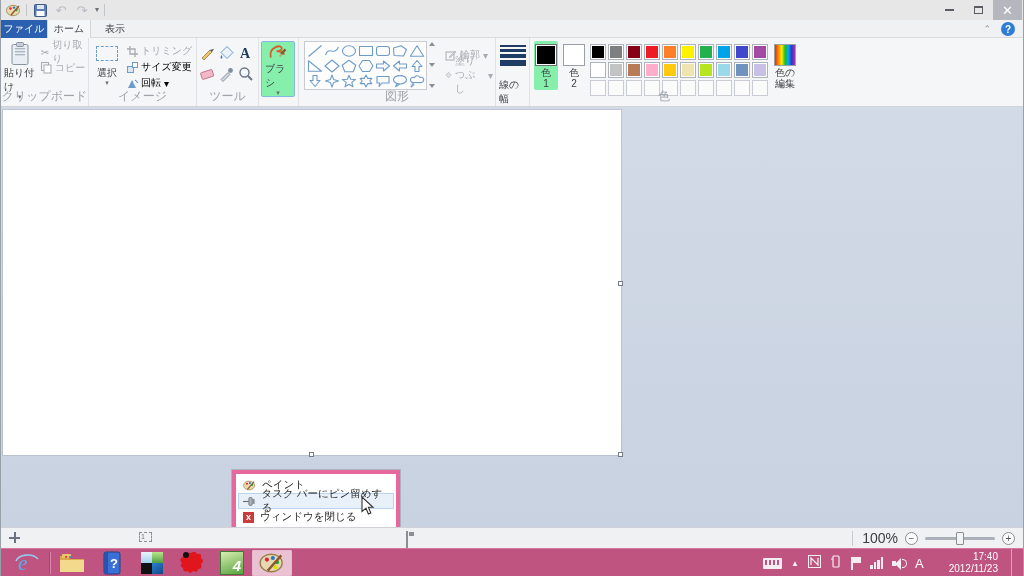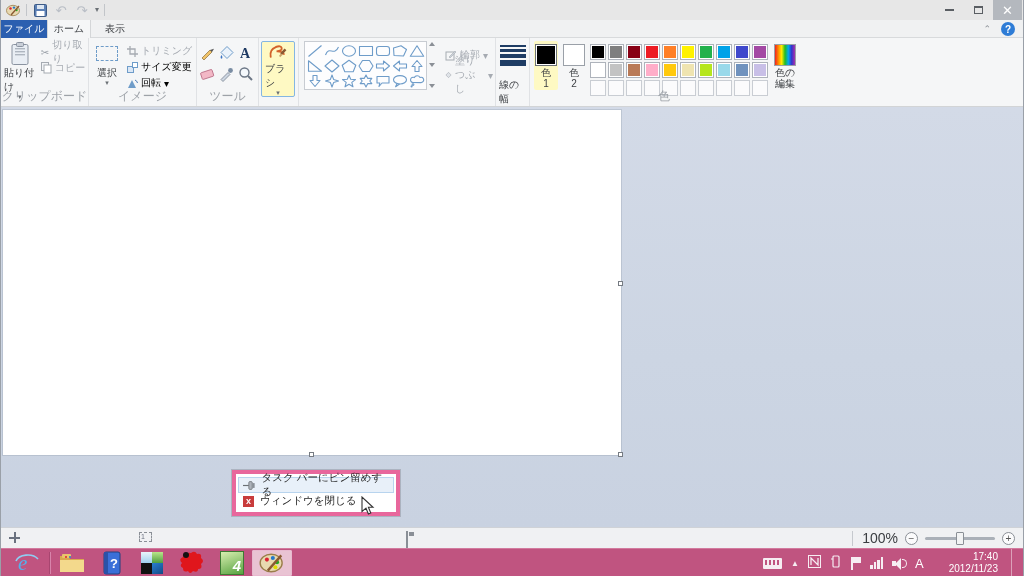--- a/index.html
+++ b/index.html
@@ -36,21 +36,21 @@
 
   
   .ribbon { position:absolute; top:38px; left:0; right:0; height:69px; background:#f5f6f7;
     border-bottom:1px solid #d2d4d6; display:flex; }
   .rgroup { position:relative; height:100%; border-right:1px solid #e0e2e5; padding-top:3px; }
   .rgroup-label { position:absolute; bottom:1px; left:0; right:0; text-align:center; font-size:12px; color:#9da2a8; }
   .bigbtn { display:flex; flex-direction:column; align-items:center; font-size:10px; color:#3b3e42; padding:1px 3px; }
   .bigbtn .dd { font-size:7px; color:#6b7075; line-height:5px; }
   .smallbtn { display:flex; align-items:center; gap:3px; font-size:10px; height:16px; padding:0 2px; }
   .disabled { color:#a6abb2 !important; }
-  .sel-blue { background:#fef9c3; border:1px solid #84b6e2; border-radius:2px; }
+  .sel-blue { background:#86efac; border:1px solid #84b6e2; border-radius:2px; }
 
   .dashed-rect { width:22px; height:15px; border:1px dashed #6e9cc9; }
   .lw-icon { display:flex; flex-direction:column; gap:2px; width:26px; padding-top:3px; }
   .lw-icon div { background:#1e3c64; width:100%; }
   .shape-box { background:#fdfdfe; border:1px solid #c8ccd2; display:grid;
     grid-template-columns:repeat(7,17px); grid-auto-rows:15px; padding:1px; }
   .shape-cell { display:flex; align-items:center; justify-content:center; }
   .shape-cell svg { stroke:#6e9cc9; fill:none; stroke-width:1.1; stroke-linejoin:round; }
   .shape-arrows { display:flex; flex-direction:column; justify-content:space-between; height:48px; padding:1px 2px; }
   .tri-up { width:0; height:0; border-left:3px solid transparent; border-right:3px solid transparent; border-bottom:4px solid #8a8f96; }
@@ -422,20 +422,21 @@
           </div>
           <div class="smallbtn disabled">
             <svg width="12" height="12" viewBox="0 0 12 12">
                 <path d="M6,1.5 L10.5,6 L6,10.5 L1.5,6 Z" fill="#dfe3e8" stroke="#a6abb2"></path>
               </svg>
             <span>塗りつぶし</span>
               <span class="dd">▾</span>
           </div>
         </div>
       </div>
+      <div class="rgroup-label">図形</div>
     </div>
 
     <div class="rgroup" style="width:34px;">
       <div class="bigbtn" style="height:62px;">
         <span class="lw-icon">
           <div style="height:2px;"></div>
             <div style="height:3px;"></div>
             <div style="height:4px;"></div>
             <div style="height:6px;"></div>
         </span>
@@ -498,20 +499,30 @@
   </div>
 
   <div class="workarea">
     <div class="canvas"></div>
   </div>
   <div class="handle" style="left:617px; top:281px;"></div>
   <div class="handle" style="left:308px; top:452px;"></div>
   <div class="handle" style="left:617px; top:452px;"></div>
 
   <div class="jumplist" style="top:470px;">
+    <div class="jl-item">
+      <svg width="13" height="11" viewBox="0 0 15 13">
+          <ellipse cx="7" cy="6.5" rx="6.5" ry="5.2" fill="#e8d9b0" stroke="#9a7d4a" stroke-width="0.8"></ellipse>
+          <circle cx="4.5" cy="4.5" r="1.2" fill="#d23"></circle>
+          <circle cx="8" cy="3.6" r="1.2" fill="#27c"></circle>
+          <circle cx="10.5" cy="6" r="1.2" fill="#2a2"></circle>
+          <path d="M5,11 L13,2" stroke="#8a5a33" stroke-width="1.4"></path>
+        </svg>
+      <span>ペイント</span>
+    </div>
     <div class="jl-item hover">
       <svg width="13" height="11" viewBox="0 0 13 11">
           <line x1="0" y1="5.5" x2="6" y2="5.5" stroke="#6b7075" stroke-width="1.2"></line>
           <rect x="6" y="1.5" width="3.5" height="8" rx="1" fill="#aeb4bc" stroke="#6b7075" stroke-width="0.8"></rect>
           <rect x="9.5" y="3" width="2.5" height="5" fill="#8a9098"></rect>
         </svg>
       <span>タスク バーにピン留めする</span>
     </div>
     <div class="jl-item">
       <span class="jl-close-ic">x</span>

